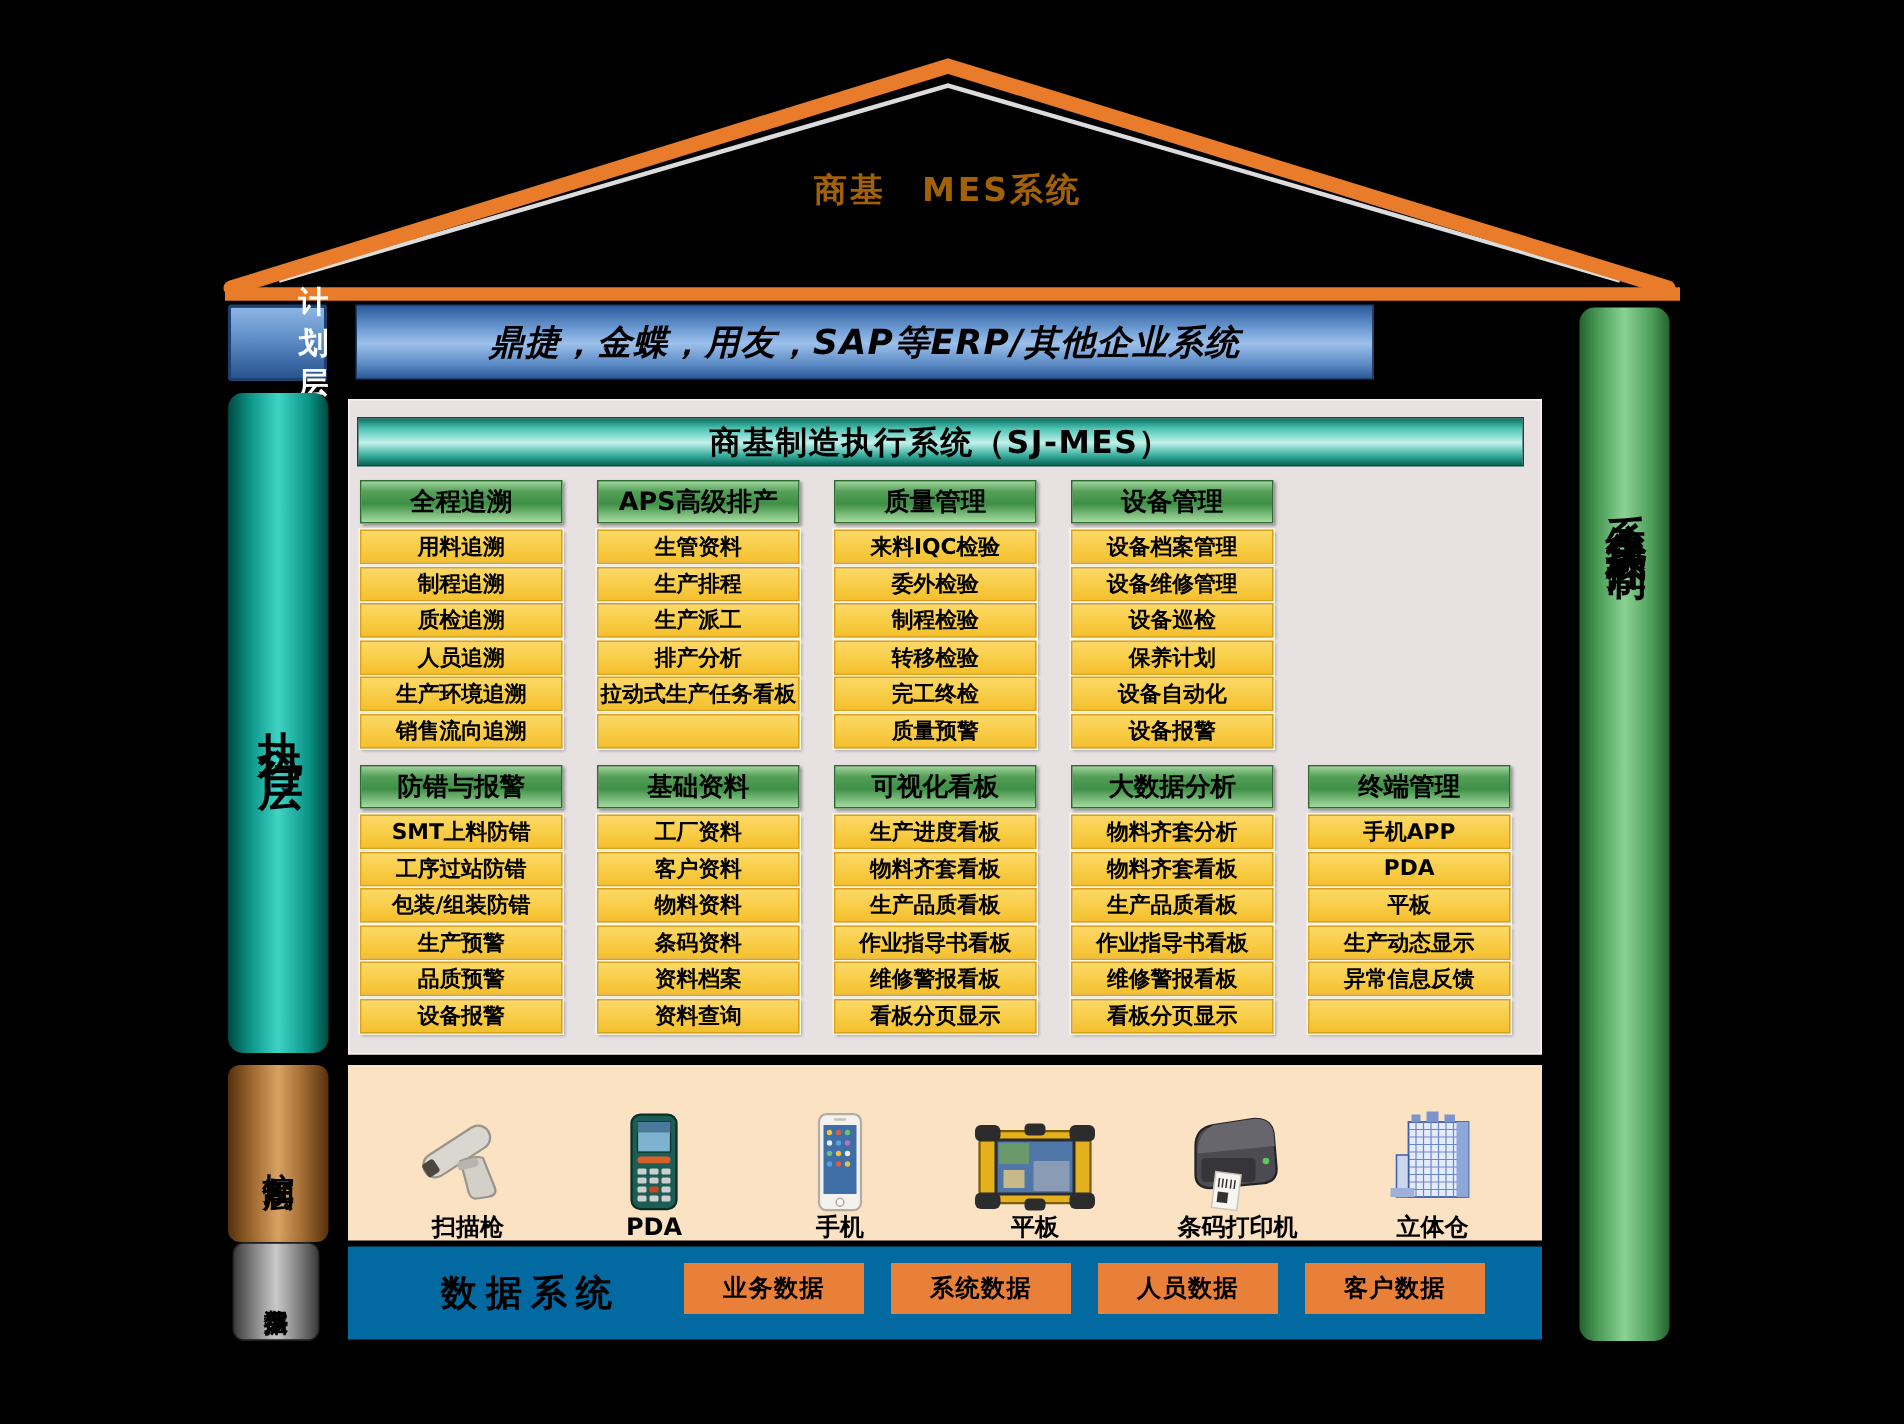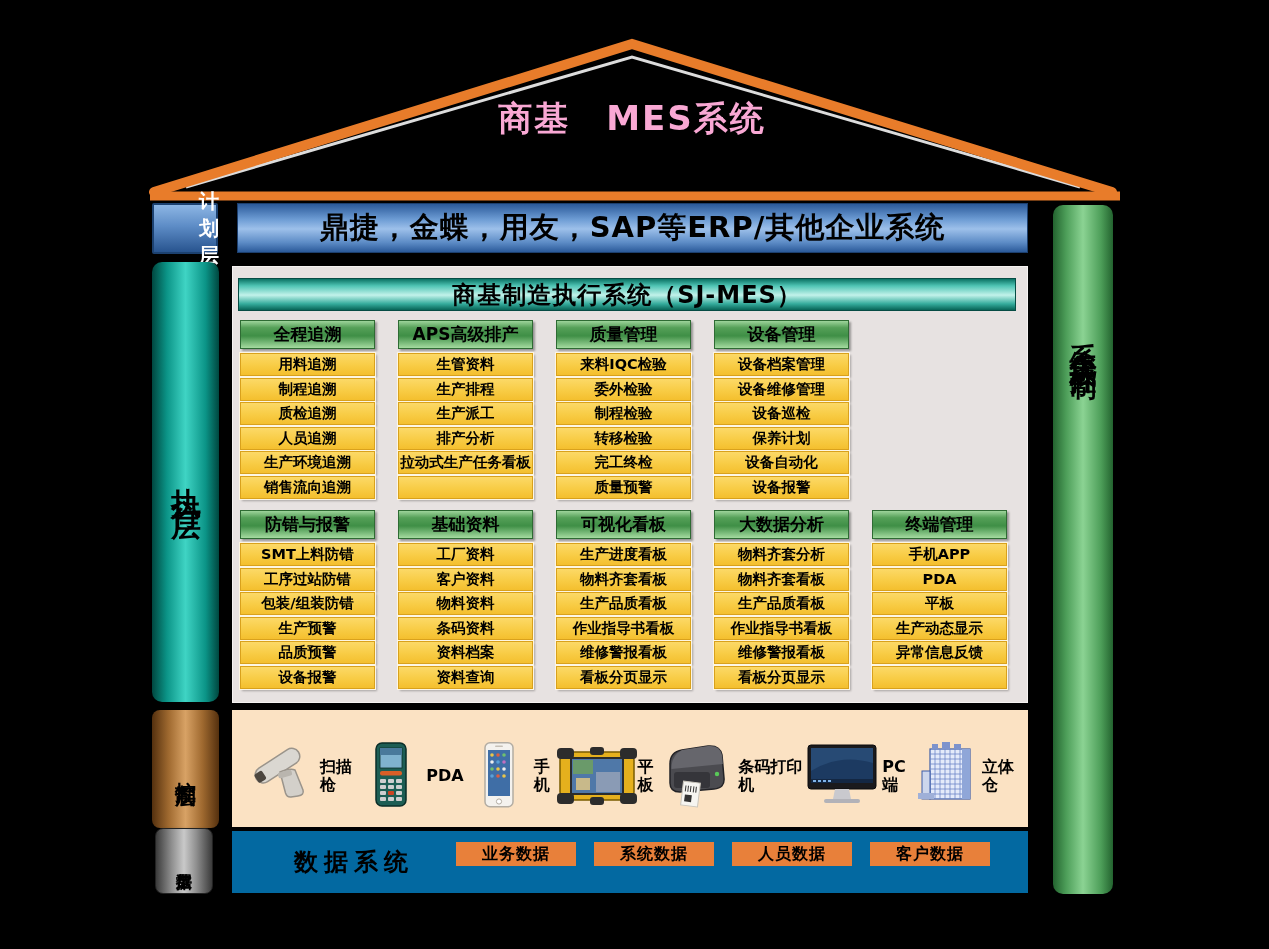--- a/index.html
+++ b/index.html
@@ -2,29 +2,29 @@
 <html><head>
 <meta charset="utf-8">
 <style>
   html,body{margin:0;padding:0;background:#000;}
   #stage{
     position:relative;width:1269px;height:949px;background:#000;overflow:hidden;
     font-family:"DejaVu Sans","Liberation Sans",sans-serif;font-weight:bold;color:#000;
   }
   .abs{position:absolute;}
   
-  #mes-title{left:332px;top:96px;width:600px;text-align:center;font-size:34px;
-    letter-spacing:2px;color:#f9a8d4;}
+  #mes-title{left:332px;top:112px;width:600px;text-align:center;font-size:22px;
+    letter-spacing:2px;color:#a16207;}
   
   #plan-label{left:152px;top:203px;width:66px;height:51px;border:2px solid #1c4170;border-radius:2px;
     background:linear-gradient(180deg,#8db6e4 0%,#5d8cc6 45%,#28548f 100%);
     color:#fff;font-size:20px;display:flex;align-items:center;justify-content:center;box-sizing:border-box;padding-left:48px;}
-  #erp-bar{left:237px;top:203px;width:791px;height:50px;box-sizing:border-box;border:1px solid #1c3f6e;
+  #erp-bar{left:237px;top:203px;width:679px;height:50px;box-sizing:border-box;border:1px solid #1c3f6e;
     background:linear-gradient(180deg,#2b5a9a 0%,#6d9cd4 32%,#9dc0ea 52%,#5d8cc6 80%,#2b5a9a 100%);
-    font-size:29px;display:flex;align-items:center;justify-content:center;letter-spacing:1px;}
+    font-size:23px;display:flex;align-items:center;justify-content:center;letter-spacing:1px;font-style:italic;}
   
   .vbar{display:flex;align-items:center;justify-content:center;box-shadow:2px 3px 4px rgba(0,0,0,.6);}
   .vtext{writing-mode:vertical-lr;text-orientation:upright;}
   #exec-bar{left:152px;top:262px;width:67px;height:440px;border-radius:10px;
     background:linear-gradient(90deg,#00473f 0%,#0b9487 22%,#3fd4c4 50%,#0b9487 80%,#00473f 100%);}
   #exec-bar .vtext{font-size:30px;letter-spacing:13px;}
   #integration-bar{left:1053px;top:205px;width:60px;height:689px;border-radius:10px;
     background:linear-gradient(90deg,#23632f 0%,#4d9e59 22%,#8bd393 50%,#4d9e59 80%,#23632f 100%);
     align-items:flex-start;justify-content:center;padding-top:116px;box-sizing:border-box;}
   #integration-bar .vtext{font-size:27px;letter-spacing:6px;}
@@ -32,45 +32,45 @@
     background:linear-gradient(90deg,#54300e 0%,#a06a30 25%,#d8a265 50%,#a06a30 75%,#54300e 100%);}
   #control-label .vtext{font-size:21px;letter-spacing:3px;}
   #data-label{left:155px;top:828px;width:58px;height:66px;border-radius:8px;border:1px solid #222;
     background:linear-gradient(90deg,#3b3b3b 0%,#8f8f8f 28%,#c9c9c9 50%,#8f8f8f 72%,#3b3b3b 100%);box-sizing:border-box;}
   #data-label .vtext{font-size:16px;letter-spacing:1px;line-height:1;}
   
   #mes-panel{left:232px;top:266px;width:796px;height:437px;background:#e7e2e1;box-shadow:0 0 0 1px #f5f2f1 inset;}
   #mes-header{position:absolute;left:6px;top:12px;width:778px;height:33px;box-sizing:border-box;
     border:1px solid #064c44;
     background:linear-gradient(180deg,#0b7264 0%,#4fc4b4 22%,#c2f2ea 52%,#35ac9c 80%,#086457 100%);
-    font-size:24px;display:flex;align-items:center;justify-content:center;letter-spacing:1px;}
+    font-size:21px;display:flex;align-items:center;justify-content:center;letter-spacing:1px;}
   .group-row{position:absolute;left:8px;display:flex;gap:23px;}
   #group-row-0{top:54px;} #group-row-1{top:244px;border-radius:29px;}
   .group{width:135px;}
   .group-hd{height:27px;box-sizing:content-box;border:1px solid #2e6b33;margin-bottom:4px;
     background:linear-gradient(180deg,#9ed49b 0%,#55a058 25%,#3f8f46 55%,#a5dba0 100%);
     font-size:17px;display:flex;align-items:center;justify-content:center;
     box-shadow:1.5px 1.5px 2px rgba(0,0,0,.35);}
   .item{height:21px;border:1px solid #d9a11c;margin-bottom:1.5px;
     background:linear-gradient(180deg,#fcd967 0%,#f8cc45 55%,#f4bf2e 100%);
     box-shadow:0 0 0 1px #fdf6e3,1.5px 1.5px 2px rgba(0,0,0,.28);
     font-size:14.5px;display:flex;align-items:center;justify-content:center;white-space:nowrap;overflow:visible;}
   
   #control-panel{left:232px;top:710px;width:796px;height:117px;background:#fbe2c3;}
   #device-row{position:absolute;left:18px;right:10px;top:0;height:100%;display:flex;
     justify-content:space-around;align-items:flex-end;}
-  .device{display:flex;flex-direction:row;align-items:center;justify-content:flex-end;height:104px;}
+  .device{display:flex;flex-direction:column;align-items:center;justify-content:flex-end;height:104px;}
   .dev-icon{display:flex;align-items:flex-end;justify-content:center;}
   .dev-label{font-size:16px;margin-top:1px;line-height:18px;}
   
   #data-panel{left:232px;top:831px;width:796px;height:62px;background:#0369a1;}
   #data-system-title{position:absolute;left:62px;top:0;height:100%;display:flex;align-items:center;
     font-size:24px;letter-spacing:6px;}
   #data-box-row{position:absolute;left:224px;top:11px;display:flex;gap:18px;}
-  .data-box{width:120px;height:24px;background:#e8803a;font-size:16px;
+  .data-box{width:120px;height:34px;background:#e8803a;font-size:16px;
     display:flex;align-items:center;justify-content:center;letter-spacing:1px;}
 </style>
 </head>
 <body>
 
 <div id="stage">
 
   <svg class="abs" style="left:0;top:0;" width="1269" height="949" viewBox="0 0 1269 949">
     <polyline points="186,187 632,57 1080,187" fill="none" stroke="#dcdcdc" stroke-width="3"></polyline>
     <polyline points="154,192 632,44 1112,192" fill="none" stroke="#e87c2a" stroke-width="10" stroke-linecap="round"></polyline>
@@ -280,39 +280,20 @@
                   <line x1="29.5" y1="44" x2="29.5" y2="50"></line>
                   <line x1="32" y1="44" x2="32" y2="50"></line>
                   <line x1="35" y1="44" x2="35" y2="50"></line>
                   <line x1="37.5" y1="44" x2="37.5" y2="50"></line>
                 </g>
                 <rect x="27" y="53" width="7" height="7" fill="#333"></rect>
               </g>
             </svg>
           </div>
           <div class="dev-label">条码打印机</div>
-        </div>
-        <div class="device">
-          <div class="dev-icon">
-            <svg width="80" height="64" viewBox="0 0 80 64">
-              <rect x="6" y="2" width="68" height="44" rx="3" fill="#1a1a1d" stroke="#0a0a0c"></rect>
-              <rect x="9" y="5" width="62" height="35" fill="#274a74"></rect>
-              <path d="M9 28 Q38 10 71 20 L71 40 L9 40 Z" fill="#1c3a61"></path>
-              <rect x="9" y="36" width="62" height="4" fill="#132743"></rect>
-              <g fill="#7fb3e8">
-                <rect x="11" y="37" width="3" height="2"></rect>
-                <rect x="16" y="37" width="3" height="2"></rect>
-                <rect x="21" y="37" width="3" height="2"></rect>
-                <rect x="26" y="37" width="3" height="2"></rect>
-              </g>
-              <path d="M33 46 L47 46 L49 56 L31 56 Z" fill="#c9c9ce"></path>
-              <rect x="22" y="56" width="36" height="4" rx="2" fill="#b2b2b8"></rect>
-            </svg>
-          </div>
-          <div class="dev-label">PC端</div>
         </div>
         <div class="device">
           <div class="dev-icon">
             <svg width="72" height="68" viewBox="0 0 72 68">
               <rect x="20" y="8" width="40" height="50" fill="#e4ebfa" stroke="#3c5da8" stroke-width="1.2"></rect>
               <g stroke="#6c86c8" stroke-width="0.8">
                 <line x1="25" y1="8" x2="25" y2="58"></line>
                 <line x1="30" y1="8" x2="30" y2="58"></line>
                 <line x1="35" y1="8" x2="35" y2="58"></line>
                 <line x1="40" y1="8" x2="40" y2="58"></line>

